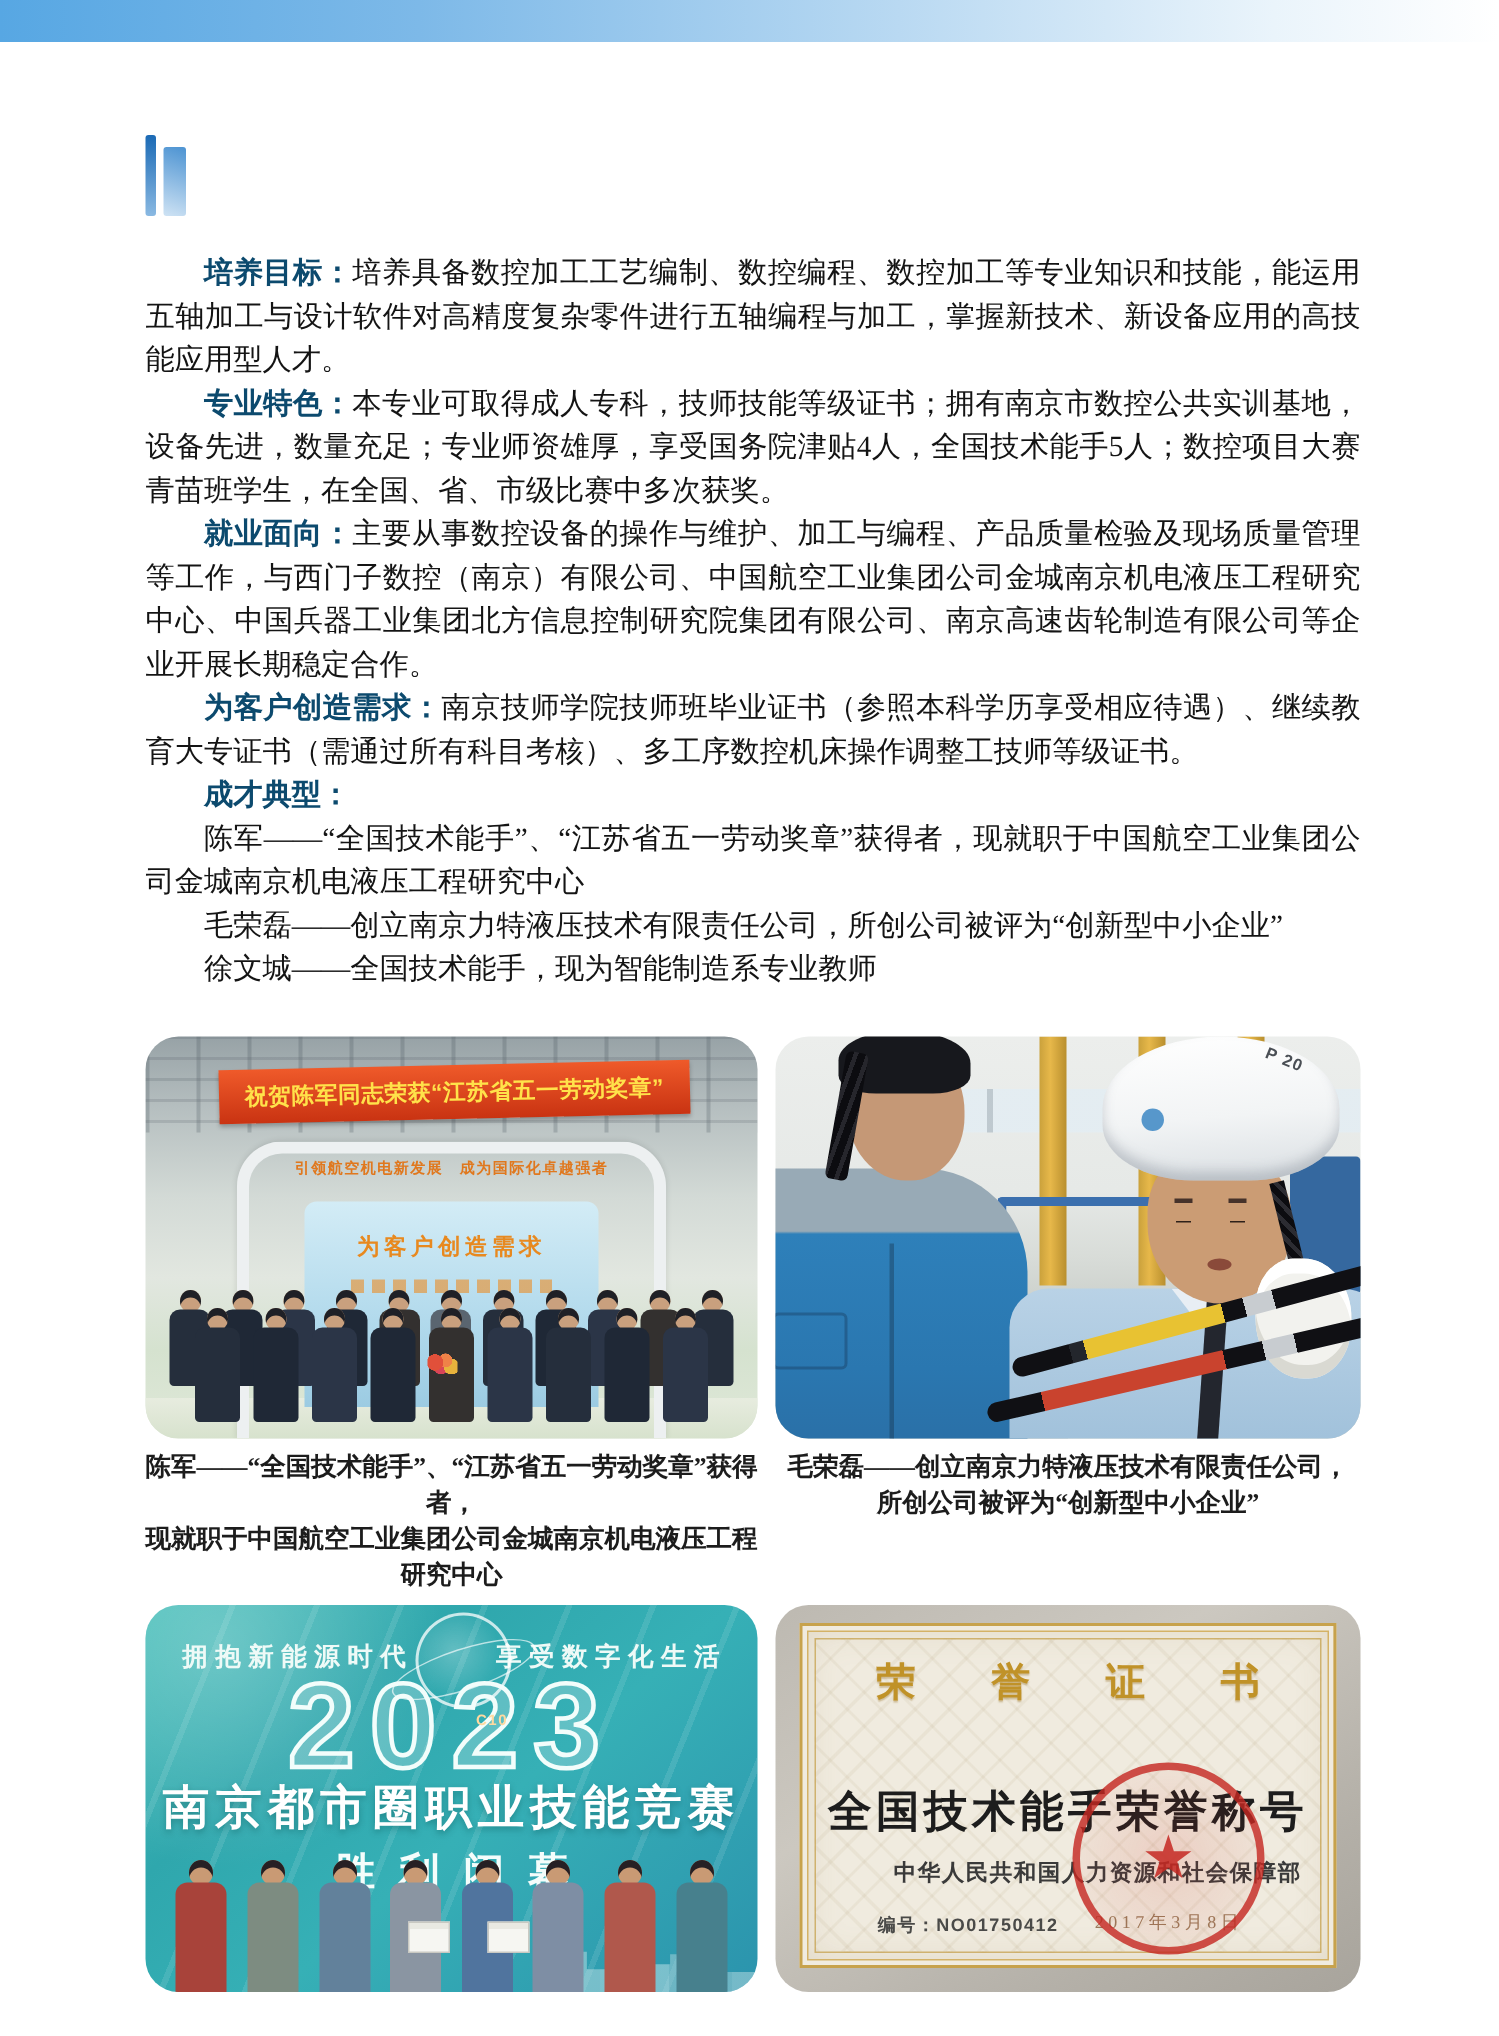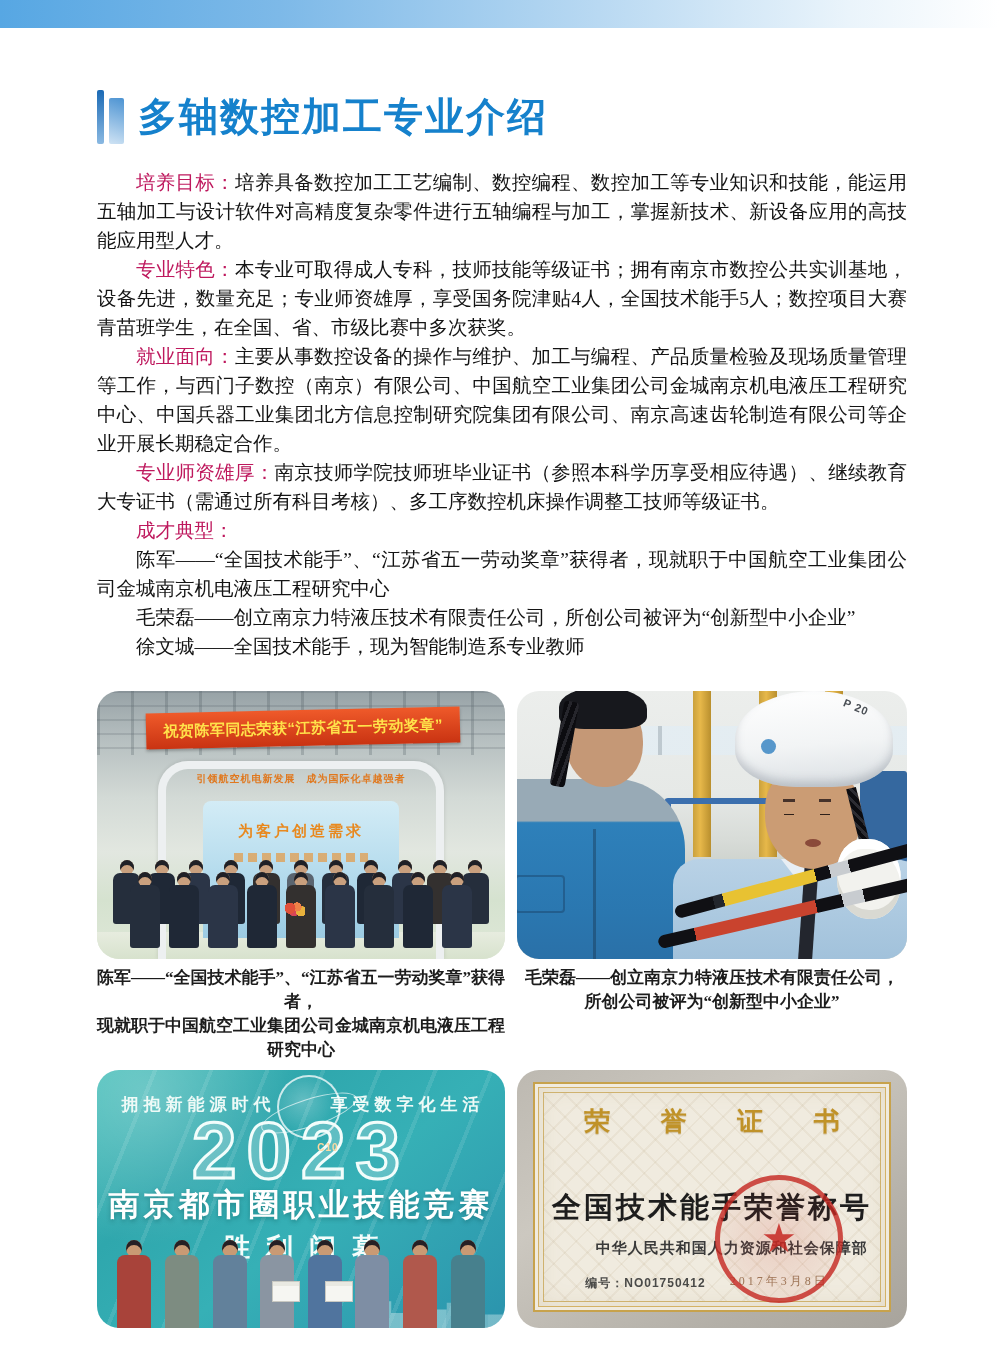--- a/index.html
+++ b/index.html
@@ -15,21 +15,21 @@
   .accent .b1{display:block;width:7px;height:54px;border-radius:2px;
         background:linear-gradient(180deg,#1b6ab5,#8ab9e2);}
   .accent .b2{display:block;width:15px;height:46px;margin-top:8px;border-radius:2px;
         background:linear-gradient(200deg,#4c93d2,#cfe3f4);}
   h1{margin:0;font-family:"Liberation Sans","DejaVu Sans",sans-serif;
      font-size:39px;font-weight:800;color:#1581cc;letter-spacing:2px;}
 
   
   .body-text{margin-top:24px;font-size:19.5px;line-height:29px;color:#141414;text-align:justify;}
   .para{margin:0;text-indent:2em;}
-  .lbl{color:#be185d;font-weight:normal;}
+  .lbl{color:#0c4a6e;font-weight:bold;}
 
   
   .photo-grid{margin-top:30px;display:grid;grid-template-columns:408px 390px;column-gap:12px;row-gap:8px;}
   figure{margin:0;display:flex;flex-direction:column;}
   .ph{position:relative;height:268px;border-radius:22px;overflow:hidden;background:#dfe3e0;}
   .r2 .ph{height:258px;}
   .cap{margin-top:7px;text-align:center;font-weight:700;font-size:17px;line-height:24px;
        color:#1c1c1c;white-space:pre-line;}
 
   
@@ -214,28 +214,27 @@
 
 <div class="page">
   <div class="topbar"></div>
   <div class="content">
 
     <div class="title-row">
       <span class="accent">
           <i class="b1"></i>
           <i class="b2"></i>
         </span>
-      <h1>多轴数控加工专业介绍</h1>
     </div>
 
     <div class="body-text">
       <p class="para"><span class="lbl">培养目标：</span><span>培养具备数控加工工艺编制、数控编程、数控加工等专业知识和技能，能运用五轴加工与设计软件对高精度复杂零件进行五轴编程与加工，掌握新技术、新设备应用的高技能应用型人才。</span></p>
       <p class="para"><span class="lbl">专业特色：</span><span>本专业可取得成人专科，技师技能等级证书；拥有南京市数控公共实训基地，设备先进，数量充足；专业师资雄厚，享受国务院津贴4人，全国技术能手5人；数控项目大赛青苗班学生，在全国、省、市级比赛中多次获奖。</span></p>
       <p class="para"><span class="lbl">就业面向：</span><span>主要从事数控设备的操作与维护、加工与编程、产品质量检验及现场质量管理等工作，与西门子数控（南京）有限公司、中国航空工业集团公司金城南京机电液压工程研究中心、中国兵器工业集团北方信息控制研究院集团有限公司、南京高速齿轮制造有限公司等企业开展长期稳定合作。</span></p>
-      <p class="para"><span class="lbl">专业师资雄厚：</span><span>南京技师学院技师班毕业证书（参照本科学历享受相应待遇）、继续教育大专证书（需通过所有科目考核）、多工序数控机床操作调整工技师等级证书。</span></p>
+      <p class="para"><span class="lbl">为客户创造需求：</span><span>南京技师学院技师班毕业证书（参照本科学历享受相应待遇）、继续教育大专证书（需通过所有科目考核）、多工序数控机床操作调整工技师等级证书。</span></p>
       <p class="para"><span class="lbl">成才典型：</span></p>
       <p class="para">陈军——“全国技术能手”、“江苏省五一劳动奖章”获得者，现就职于中国航空工业集团公司金城南京机电液压工程研究中心</p>
       <p class="para">毛荣磊——创立南京力特液压技术有限责任公司，所创公司被评为“创新型中小企业”</p>
       <p class="para">徐文城——全国技术能手，现为智能制造系专业教师</p>
     </div>
 
     <div class="photo-grid">
 
       <figure>
         <div class="ph p1">

